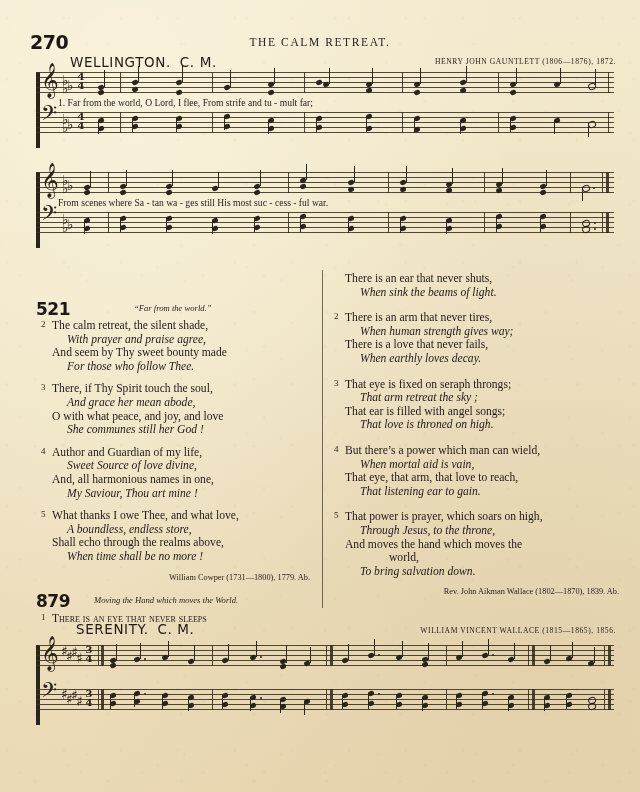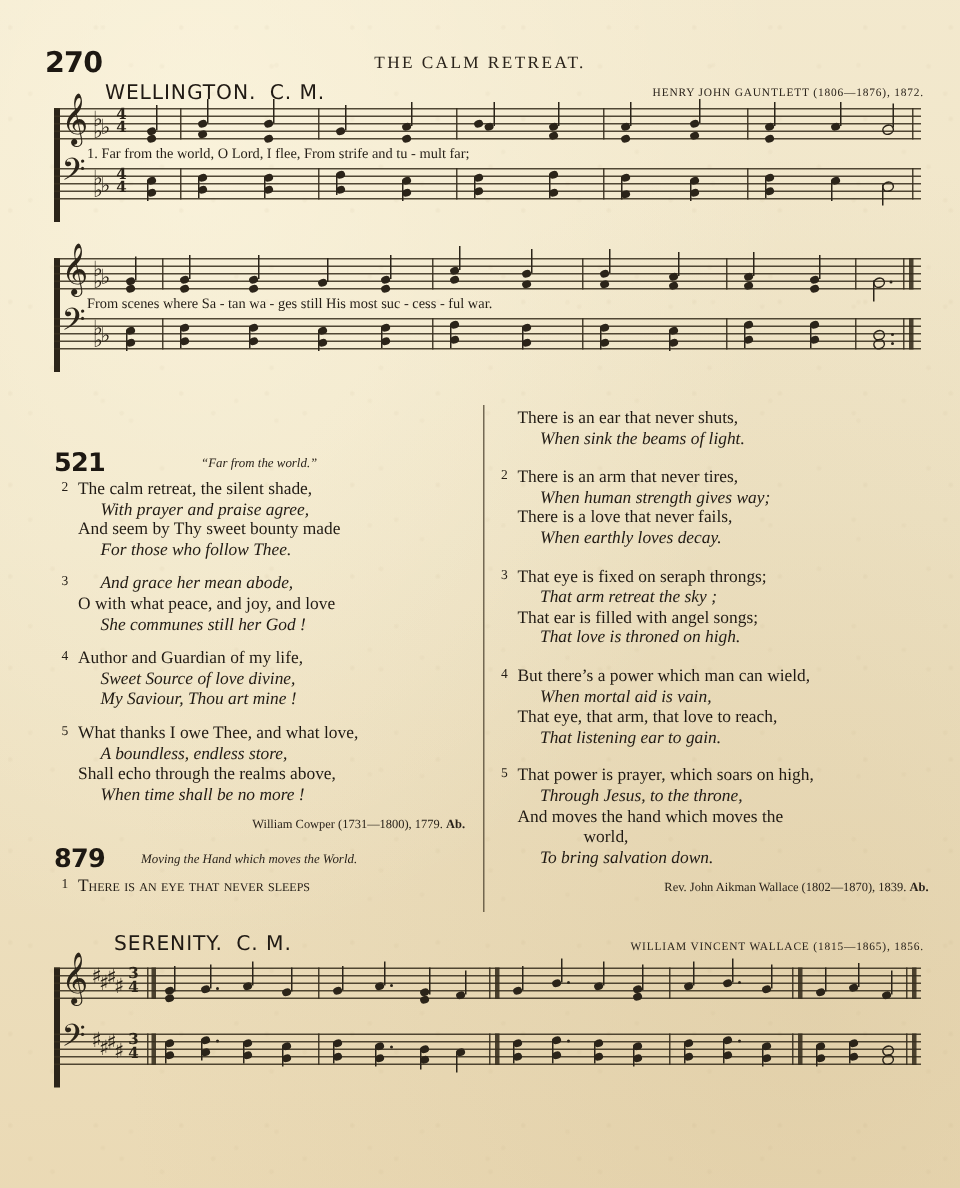--- a/index.html
+++ b/index.html
@@ -195,21 +195,21 @@
   .ln.ind { padding-left: 15px; font-style: italic; }
   .ln.ind2 { padding-left: 44px; }
   .ln .sc { font-variant: small-caps; }
   .attrib {
     font-size: 8.3px;
     text-align: right;
     color: #2a231b;
     margin-top: 1px;
     white-space: nowrap;
   }
-  .attrib b { font-weight: bold; text-align: center; }
+  .attrib b { font-weight: normal; text-align: center; }
 </style>
 </head>
 <body>
 
 <div class="page">
   <div class="grain"></div>
 
   <div class="page-number">270</div>
   <div class="running-head">THE CALM RETREAT.</div>
 
@@ -454,29 +454,31 @@
     <div class="stanza">
       <span class="snum">2</span>
       <div class="ln">The calm retreat, the silent shade,</div>
       <div class="ln ind">With prayer and praise agree,</div>
       <div class="ln">And seem by Thy sweet bounty made</div>
       <div class="ln ind">For those who follow Thee.</div>
     </div>
 
     <div class="stanza">
       <span class="snum">3</span>
+      <div class="ln">There, if Thy Spirit touch the soul,</div>
       <div class="ln ind">And grace her mean abode,</div>
       <div class="ln">O with what peace, and joy, and love</div>
       <div class="ln ind">She communes still her God !</div>
     </div>
 
     <div class="stanza">
       <span class="snum">4</span>
       <div class="ln">Author and Guardian of my life,</div>
       <div class="ln ind">Sweet Source of love divine,</div>
+      <div class="ln">And, all harmonious names in one,</div>
       <div class="ln ind">My Saviour, Thou art mine !</div>
     </div>
 
     <div class="stanza">
       <span class="snum">5</span>
       <div class="ln">What thanks I owe Thee, and what love,</div>
       <div class="ln ind">A boundless, endless store,</div>
       <div class="ln">Shall echo through the realms above,</div>
       <div class="ln ind">When time shall be no more !</div>
     </div>

